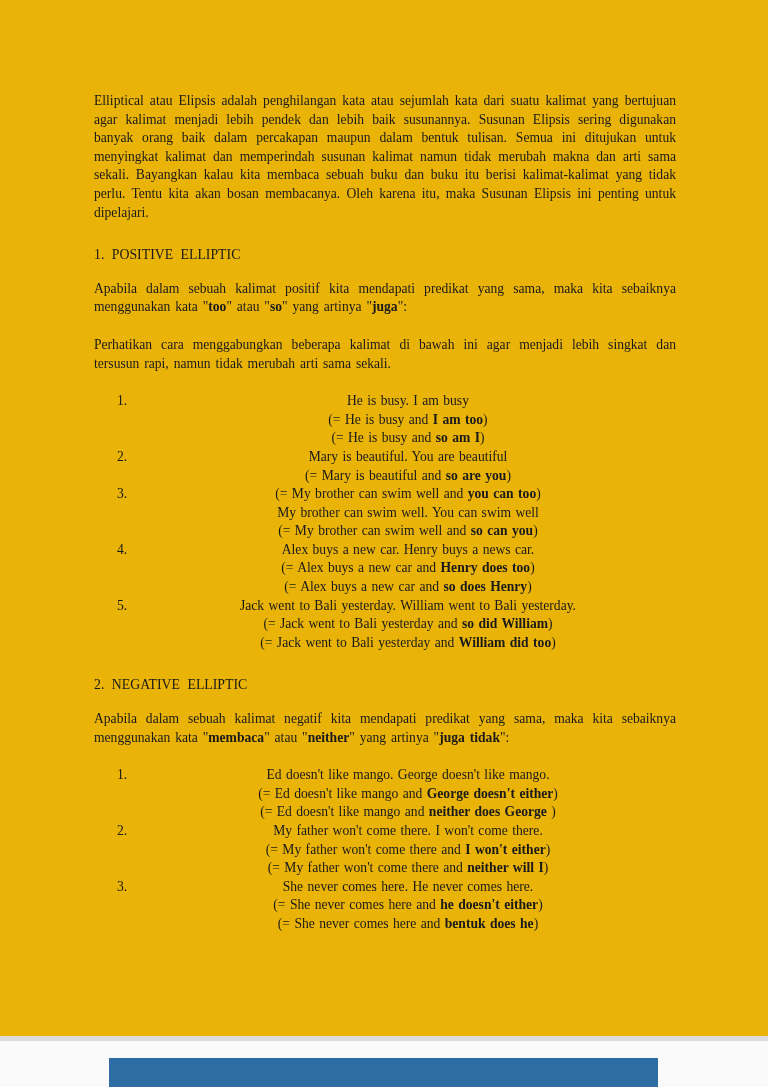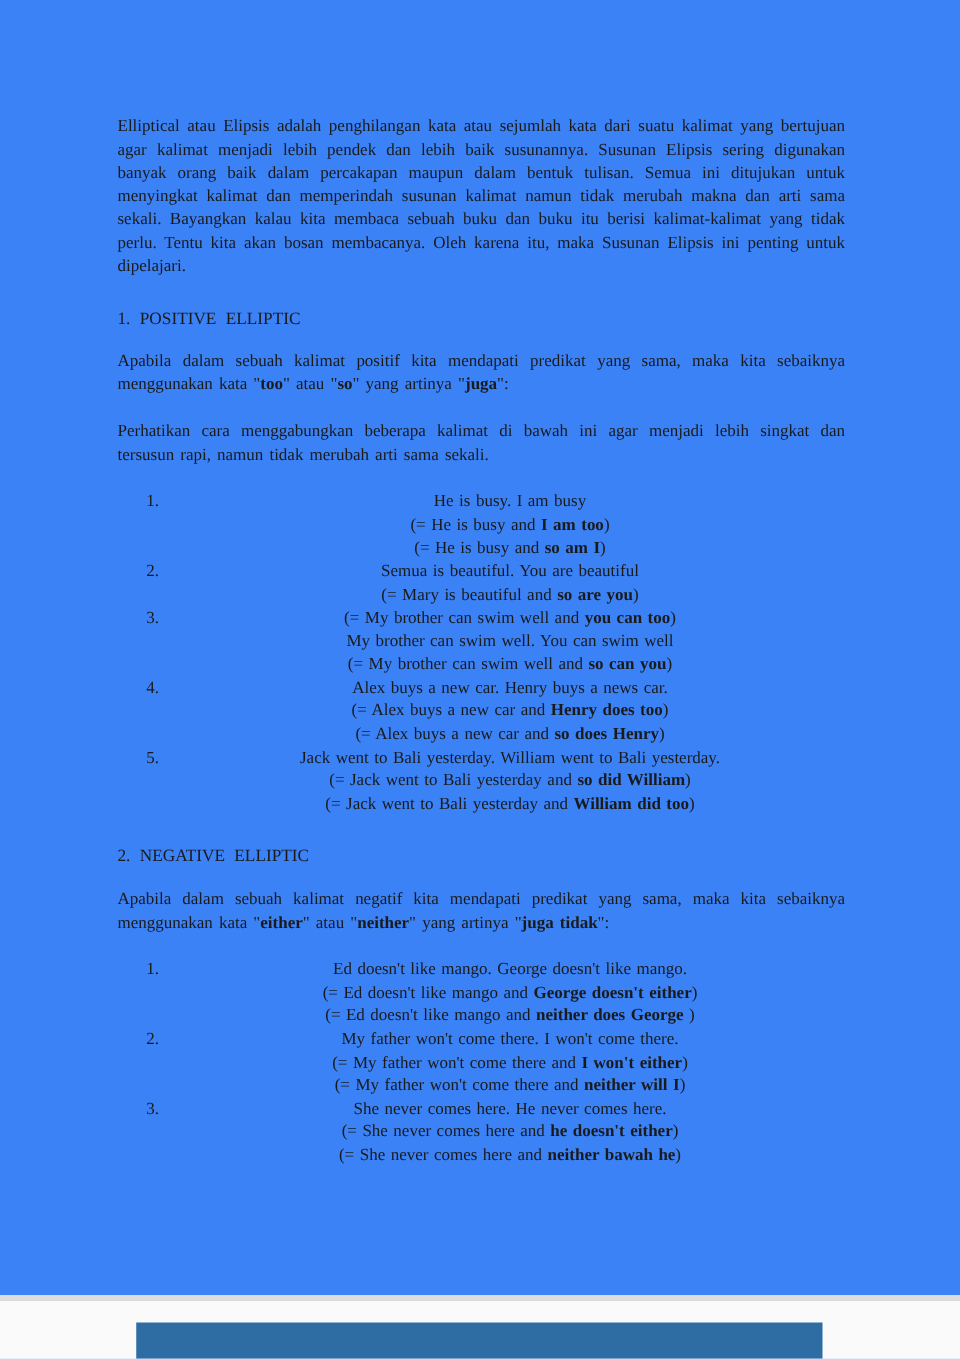--- a/index.html
+++ b/index.html
@@ -8,21 +8,21 @@
     background:#ffffff;
     position:relative;
     overflow:hidden;
     font-family:"Liberation Serif","DejaVu Serif",serif;
     color:#1a1a1a;
   }
   .page{
     position:absolute;left:0;top:0;width:768px;height:1036px;
     box-sizing:border-box;
     padding:92px 92px 0 94px;
-    background:#3b82f6;
+    background:#eab308;
   }
   .para{
     margin:0 0 19px 0;
     font-size:13.6px;
     line-height:18.6px;
     text-align:justify;
     word-spacing:1.5px;
   }
   .heading{
     font-weight:normal;
@@ -67,21 +67,21 @@
         <span class="num">1.</span>
         <div class="lines">
           <div class="line"><span>He is busy. I am busy</span></div>
           <div class="line"><span>(= He is busy and </span><span class="b">I am too</span><span>)</span></div>
           <div class="line"><span>(= He is busy and </span><span class="b">so am I</span><span>)</span></div>
         </div>
       </div>
       <div class="item">
         <span class="num">2.</span>
         <div class="lines">
-          <div class="line"><span>Semua is beautiful. You are beautiful</span></div>
+          <div class="line"><span>Mary is beautiful. You are beautiful</span></div>
           <div class="line"><span>(= Mary is beautiful and </span><span class="b">so are you</span><span>)</span></div>
         </div>
       </div>
       <div class="item">
         <span class="num">3.</span>
         <div class="lines">
           <div class="line"><span>(= My brother can swim well and </span><span class="b">you can too</span><span>)</span></div>
           <div class="line"><span>My brother can swim well. You can swim well</span></div>
           <div class="line"><span>(= My brother can swim well and </span><span class="b">so can you</span><span>)</span></div>
         </div>
@@ -97,21 +97,21 @@
       <div class="item">
         <span class="num">5.</span>
         <div class="lines">
           <div class="line"><span>Jack went to Bali yesterday. William went to Bali yesterday.</span></div>
           <div class="line"><span>(= Jack went to Bali yesterday and </span><span class="b">so did William</span><span>)</span></div>
           <div class="line"><span>(= Jack went to Bali yesterday and </span><span class="b">William did too</span><span>)</span></div>
         </div>
       </div>
     </div>
     <div class="heading">2. NEGATIVE ELLIPTIC</div>
-    <p class="para"><span>Apabila dalam sebuah kalimat negatif kita mendapati predikat yang sama, maka kita sebaiknya menggunakan kata "</span><span class="b">either</span><span>" atau "</span><span class="b">neither</span><span>" yang artinya "</span><span class="b">juga tidak</span><span>":</span></p>
+    <p class="para"><span>Apabila dalam sebuah kalimat negatif kita mendapati predikat yang sama, maka kita sebaiknya menggunakan kata "</span><span class="b">membaca</span><span>" atau "</span><span class="b">neither</span><span>" yang artinya "</span><span class="b">juga tidak</span><span>":</span></p>
     <div class="list">
       <div class="item">
         <span class="num">1.</span>
         <div class="lines">
           <div class="line"><span>Ed doesn't like mango. George doesn't like mango.</span></div>
           <div class="line"><span>(= Ed doesn't like mango and </span><span class="b">George doesn't either</span><span>)</span></div>
           <div class="line"><span>(= Ed doesn't like mango and </span><span class="b">neither does George </span><span>)</span></div>
         </div>
       </div>
       <div class="item">
@@ -120,21 +120,21 @@
           <div class="line"><span>My father won't come there. I won't come there.</span></div>
           <div class="line"><span>(= My father won't come there and </span><span class="b">I won't either</span><span>)</span></div>
           <div class="line"><span>(= My father won't come there and </span><span class="b">neither will I</span><span>)</span></div>
         </div>
       </div>
       <div class="item">
         <span class="num">3.</span>
         <div class="lines">
           <div class="line"><span>She never comes here. He never comes here.</span></div>
           <div class="line"><span>(= She never comes here and </span><span class="b">he doesn't either</span><span>)</span></div>
-          <div class="line"><span>(= She never comes here and </span><span class="b">neither bawah he</span><span>)</span></div>
+          <div class="line"><span>(= She never comes here and </span><span class="b">bentuk does he</span><span>)</span></div>
         </div>
       </div>
     </div>
   </div>
 
 <div class="page-divider" style="background: rgb(220, 220, 220);"></div>
 <div class="below-area"></div>
 <div class="next-page-bar" style="background: rgb(45, 109, 163);"></div>
 
 </body></html>

